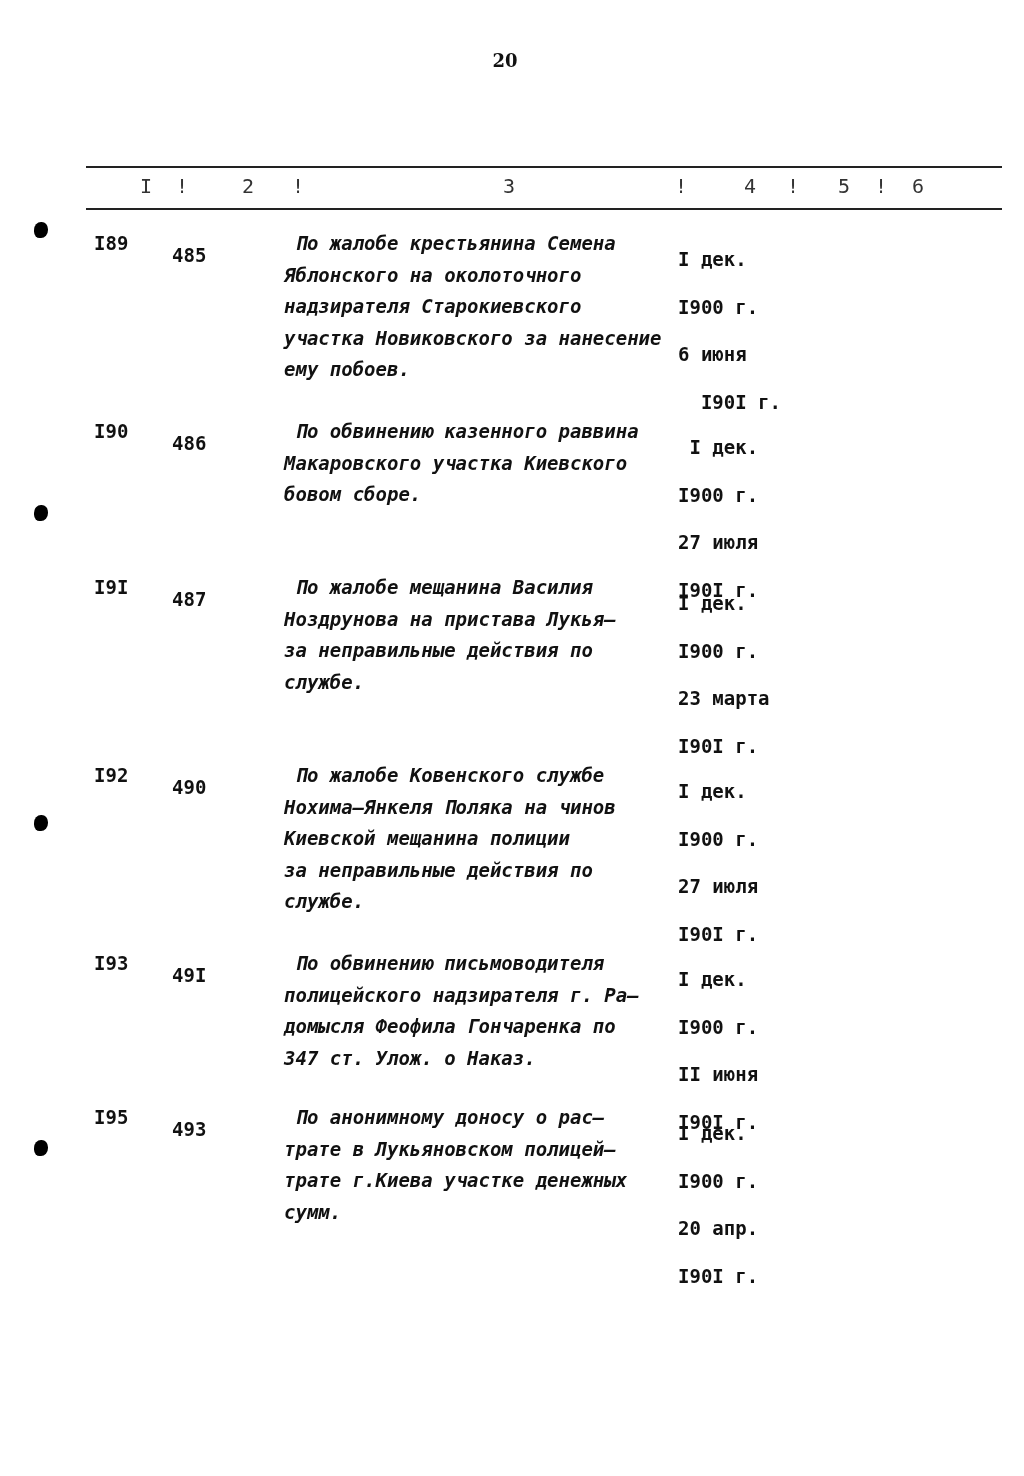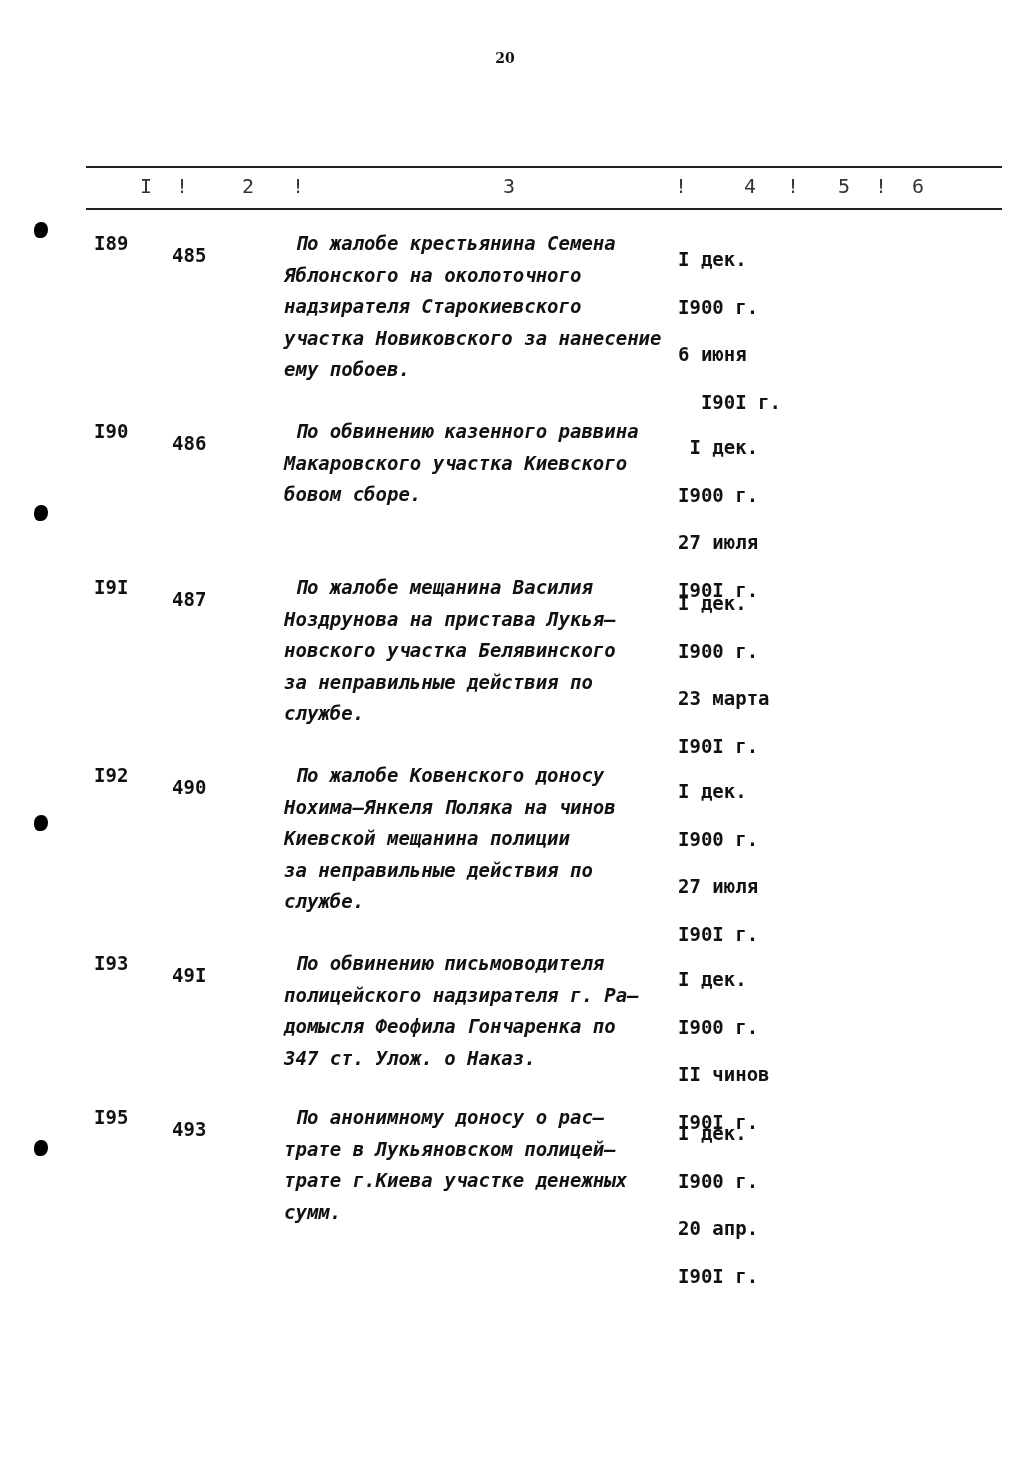--- a/index.html
+++ b/index.html
@@ -1,19 +1,19 @@
 <!DOCTYPE html>
 <html><head>
 <meta charset="utf-8">
 <style>
   html, body { margin: 0; padding: 0; background: #ffffff; }
   body { width: 1024px; height: 1476px; position: relative; overflow: hidden;
          font-family: "DejaVu Serif", "Liberation Mono", serif; color: #111111; }
   .page-number { position: absolute; top: 50px; left: 0; width: 1010px; text-align: center;
-                 font-size: 14px; font-weight: bold; }
+                 font-size: 18px; font-weight: bold; }
   .rule { position: absolute; left: 86px; width: 916px; height: 0; border-top: 2px solid #222; }
   .rule.top { top: 166px; }
   .rule.bottom { top: 208px; }
   .header-row { position: absolute; top: 174px; left: 86px; width: 916px; height: 26px;
                 font-family: "DejaVu Sans Mono", "Liberation Mono", monospace; font-size: 20px; color: #333; }
   .header-row span { position: absolute; top: 0; }
   .entry { position: absolute; left: 0; width: 1024px; font-family: "DejaVu Sans Mono", "Liberation Mono", monospace;
            font-size: 19px; font-weight: bold; line-height: 31.5px; }
   .entry .num { position: absolute; left: 94px; top: 0; }
   .entry .file { position: absolute; left: 172px; top: 12px; }
@@ -78,36 +78,35 @@
           <div>27 июля</div>
           <div>I90I г.</div>
         </div>
       </div>
       <div class="entry" style="top: 572px;">
         <div class="num">I9I</div>
         <div class="file">487</div>
         <div class="desc">
           <div> По жалобе мещанина Василия</div>
           <div>Ноздрунова на пристава Лукья–</div>
-          <div>новского участка Белявинского</div>
           <div>за неправильные действия по</div>
           <div>службе.</div>
         </div>
         <div class="dates">
           <div>I дек.</div>
           <div>I900 г.</div>
           <div>23 марта</div>
           <div>I90I г.</div>
         </div>
       </div>
       <div class="entry" style="top: 760px;">
         <div class="num">I92</div>
         <div class="file">490</div>
         <div class="desc">
-          <div> По жалобе Ковенского доносу</div>
+          <div> По жалобе Ковенского службе</div>
           <div>Нохима–Янкеля Поляка на чинов</div>
           <div>Киевской мещанина полиции</div>
           <div>за неправильные действия по</div>
           <div>службе.</div>
         </div>
         <div class="dates">
           <div>I дек.</div>
           <div>I900 г.</div>
           <div>27 июля</div>
           <div>I90I г.</div>
@@ -118,21 +117,21 @@
         <div class="file">49I</div>
         <div class="desc">
           <div> По обвинению письмоводителя</div>
           <div>полицейского надзирателя г. Ра–</div>
           <div>домысля Феофила Гончаренка по</div>
           <div>347 ст. Улож. о Наказ.</div>
         </div>
         <div class="dates">
           <div>I дек.</div>
           <div>I900 г.</div>
-          <div>II чинов</div>
+          <div>II июня</div>
           <div>I90I г.</div>
         </div>
       </div>
       <div class="entry" style="top: 1102px;">
         <div class="num">I95</div>
         <div class="file">493</div>
         <div class="desc">
           <div> По анонимному доносу о рас–</div>
           <div>трате в Лукьяновском полицей–</div>
           <div>трате г.Киева участке денежных</div>

